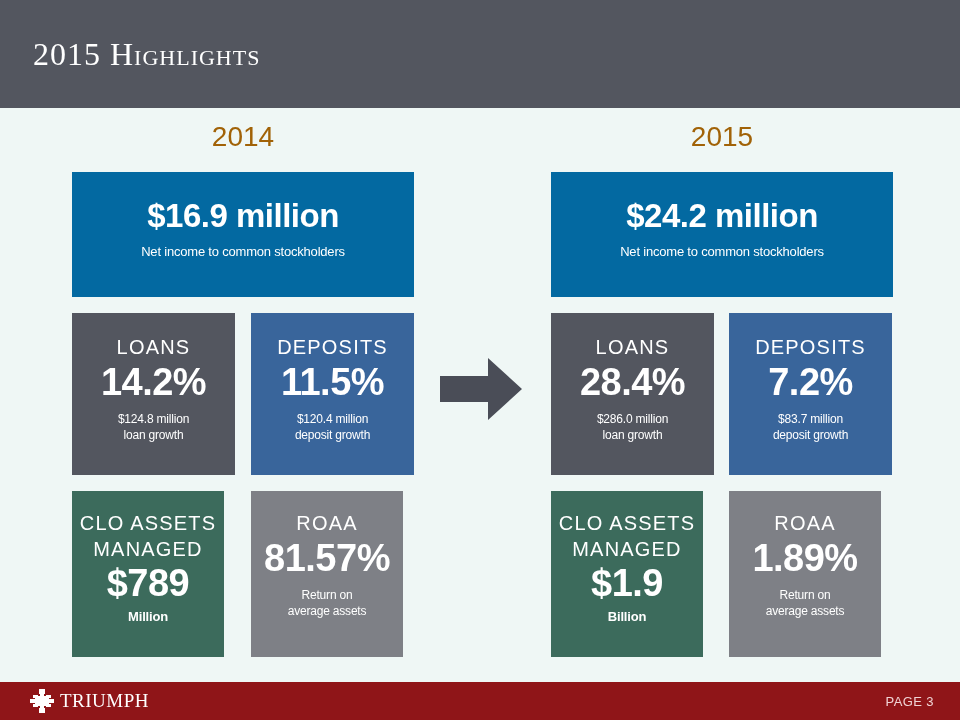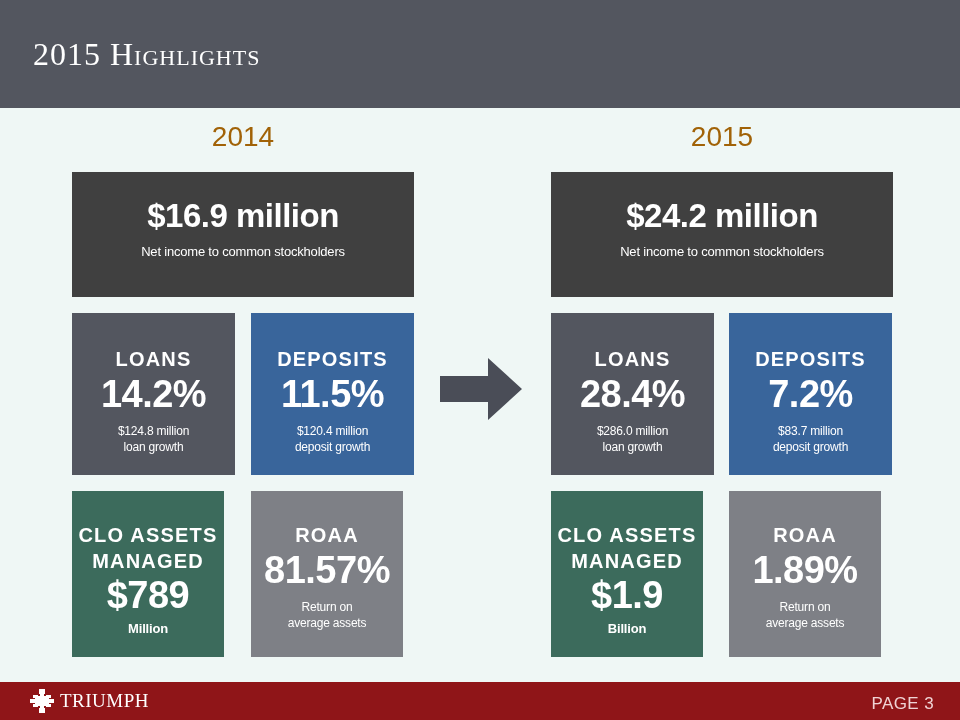--- a/index.html
+++ b/index.html
@@ -63,21 +63,21 @@
     flex-direction: column;
     align-items: center;
     justify-content: center;
   }
 
   
   .card-net {
     width: 342px;
     height: 125px;
     top: 172px;
-    background: #404040;
+    background: #0369a1;
     justify-content: flex-start;
     padding-top: 26px;
   }
   #net-2014 { left: 72px; }
   #net-2015 { left: 551px; }
   .net-value {
     font-size: 33px;
     font-weight: bold;
     line-height: 1.1;
     letter-spacing: -0.5px;
@@ -110,25 +110,24 @@
     padding-top: 20px;
     justify-content: flex-start;
   }
   #clo-2014 { left: 72px; background: #3c6b5c; }
   #roaa-2014 { left: 251px; background: #7e8086; }
   #clo-2015 { left: 551px; background: #3c6b5c; }
   #roaa-2015 { left: 729px; background: #7e8086; }
 
   .metric-label {
     font-size: 20px;
-    font-weight: bold;
+    font-weight: normal;
     letter-spacing: 1.2px;
     line-height: 1.28;
     text-transform: uppercase;
-    margin-top: 12px;
   }
   .metric-value {
     font-size: 38px;
     font-weight: bold;
     letter-spacing: -0.5px;
     line-height: 1.12;
   }
   .metric-sub {
     margin-top: 9px;
     font-size: 12px;
@@ -174,21 +173,21 @@
     font-family: "Liberation Serif", "DejaVu Serif", serif;
     font-size: 19px;
     letter-spacing: 0.5px;
     color: #ffffff;
     white-space: nowrap;
   }
   #page-number {
     position: absolute;
     right: 26px;
     top: 694px;
-    font-size: 17px;
+    font-size: 13px;
     color: #f0d3d4;
     letter-spacing: 0.4px;
   }
 </style>
 </head>
 <body>
 
 <div id="slide">
 
   <div id="header-band"></div>

